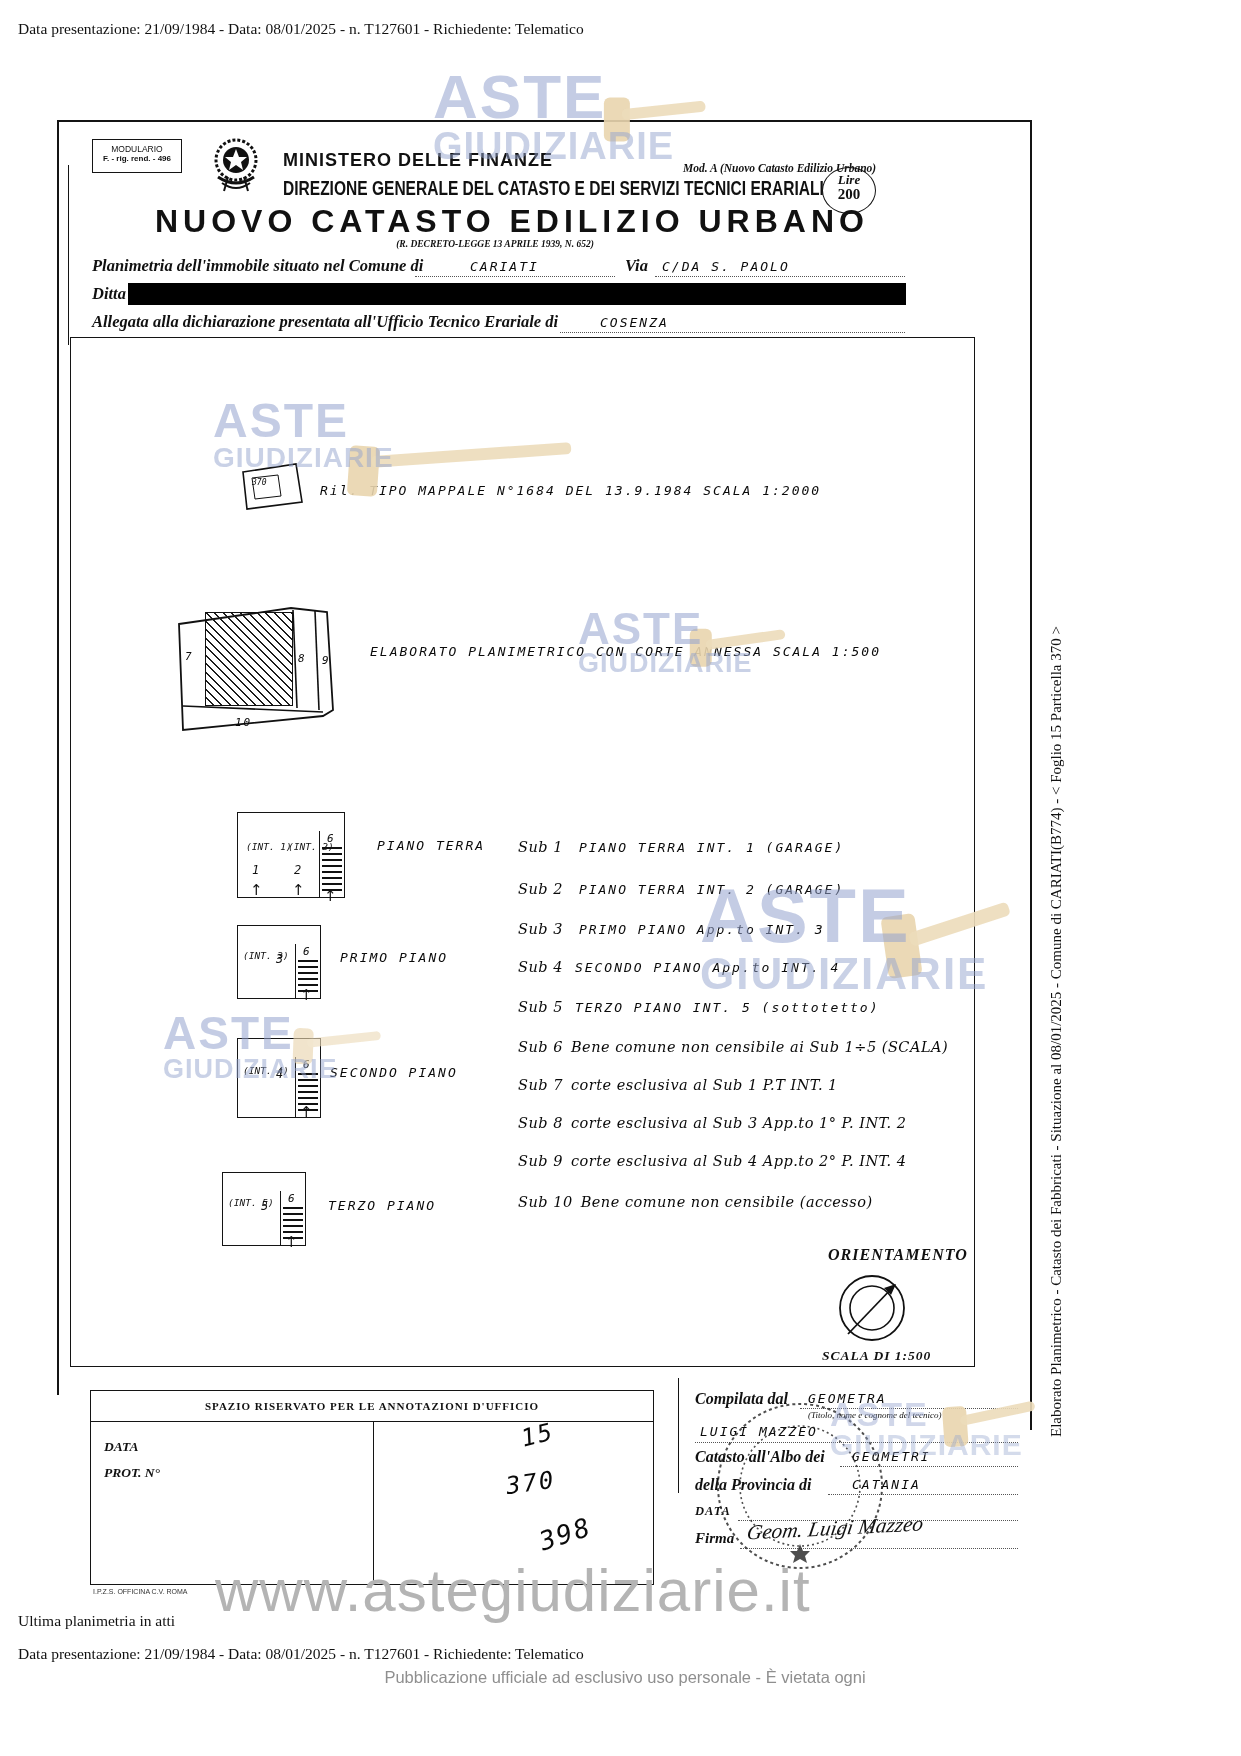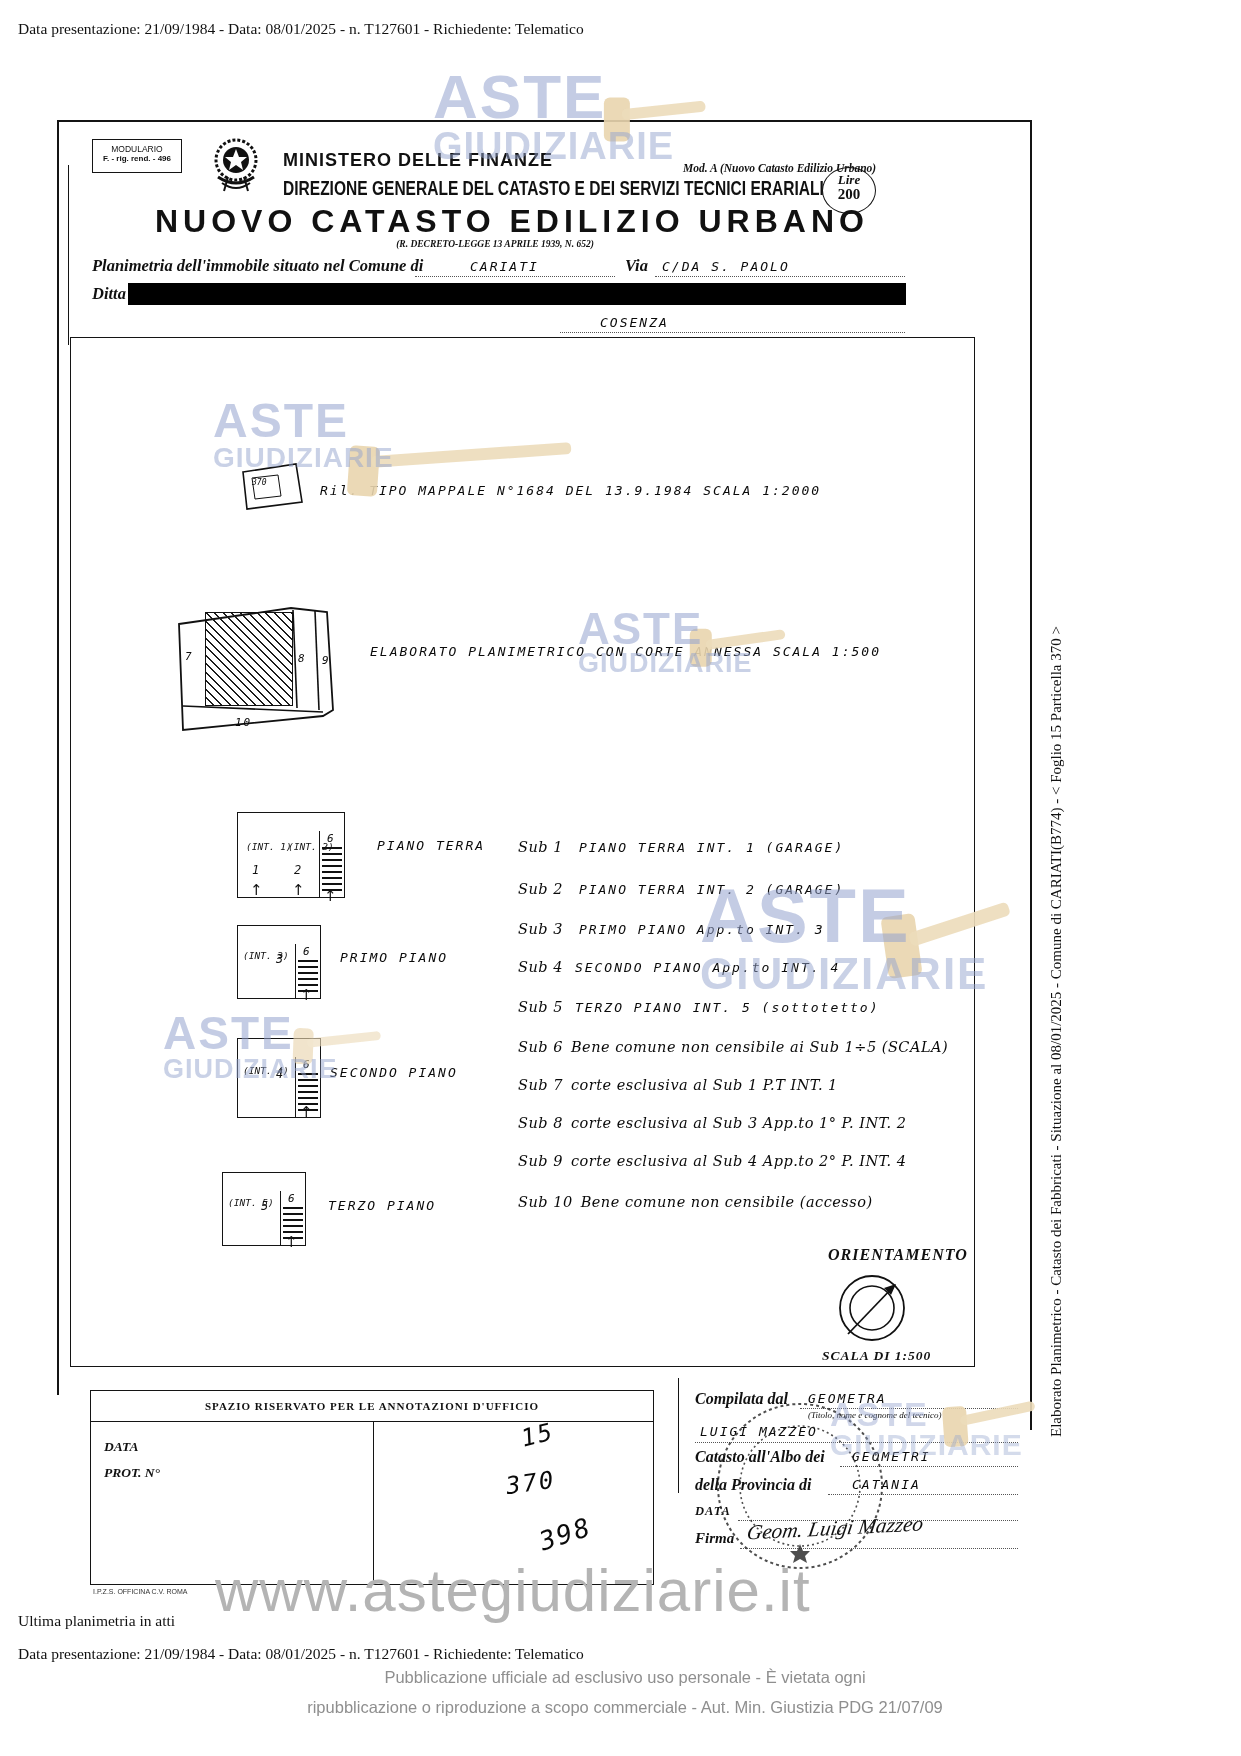--- a/index.html
+++ b/index.html
@@ -74,20 +74,21 @@
   <div class="abs serif formlbl" style="left:92px;top:256px;">Planimetria dell'immobile situato nel Comune di</div>
   <div class="abs dotted" style="left:415px;top:258px;width:200px;height:18px;"></div>
   <div class="abs hand" style="left:432px;top:259px;margin-left:38px;">CARIATI</div>
   <div class="abs serif formlbl" style="left:625px;top:256px;">Via</div>
   <div class="abs dotted" style="left:655px;top:258px;width:250px;height:18px;"></div>
   <div class="abs hand" style="left:662px;top:259px;">C/DA  S. PAOLO</div>
 
   <div class="abs serif formlbl" style="left:92px;top:284px;">Ditta</div>
   <div class="abs" style="left:128px;top:283px;width:778px;height:22px;background:#000;"></div>
 
+  <div class="abs serif formlbl" style="left:92px;top:312px;">Allegata alla dichiarazione presentata all'Ufficio Tecnico Erariale di</div>
   <div class="abs dotted" style="left:560px;top:314px;width:345px;height:18px;"></div>
   <div class="abs hand" style="left:600px;top:315px;">COSENZA</div>
 
   <div class="abs box" style="left:70px;top:337px;width:903px;height:1028px;"></div>
 
   <svg class="abs" style="left:238px;top:460px;" width="70" height="54" viewBox="0 0 70 54">
     <polygon points="5,12 58,4 64,42 9,49" fill="none" stroke="#111" stroke-width="1.6"></polygon>
     <polygon points="14,18 40,15 43,36 17,39" fill="none" stroke="#111" stroke-width="1"></polygon>
   </svg>
   <div class="abs hand" style="left:252px;top:478px;font-size:8px;letter-spacing:0;">370</div>
@@ -266,15 +267,14 @@
   <div class="gavel" style="left:940px;top:1386px;width:100px;height:70px;transform:rotate(-24deg);">
     <div class="head" style="left:4px;top:6px;width:24px;height:40px;transform:rotate(20deg);"></div>
     <div class="handle" style="left:22px;top:26px;width:76px;height:10px;transform:rotate(12deg);"></div>
   </div>
 
   <div class="abs sans" style="left:215px;top:1556px;width:810px;font-size:60px;color:#b4b4b4;letter-spacing:1px;z-index:10;white-space:nowrap;">www.astegiudiziarie.it</div>
 
   <div class="abs serif" style="left:18px;top:1612px;font-size:15.5px;">Ultima planimetria in atti</div>
   <div class="abs serif" style="left:18px;top:1645px;font-size:15.5px;">Data presentazione: 21/09/1984 - Data: 08/01/2025 - n. T127601 - Richiedente: Telematico</div>
   <div class="abs sans graytxt" style="left:230px;top:1668px;width:790px;font-size:16.5px;text-align:center;z-index:11;">Pubblicazione ufficiale ad esclusivo uso personale - È vietata ogni</div>
-  <div class="abs sans graytxt" style="left:230px;top:1698px;width:790px;font-size:16.5px;text-align:center;z-index:11;">ripubblicazione o riproduzione a scopo commerciale - Aut. Min. Giustizia PDG 21/07/09</div>
 
 </div>
 
 </body></html>

